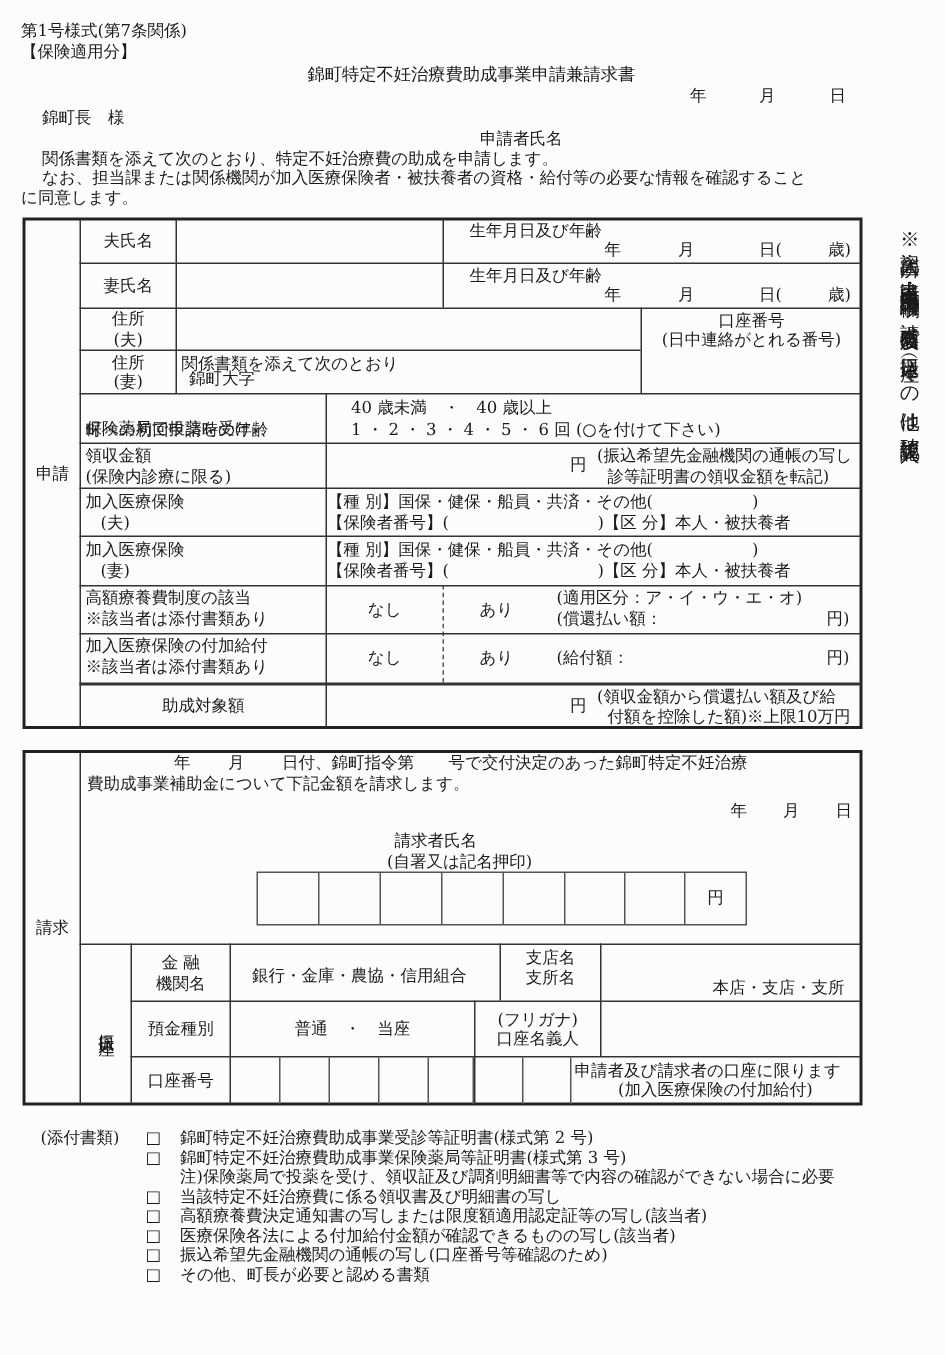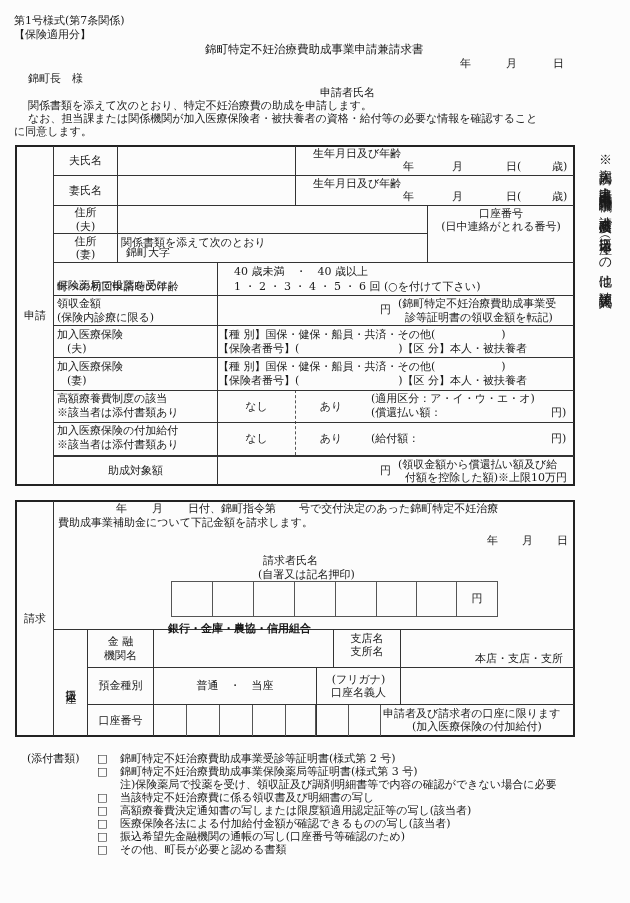--- a/index.html
+++ b/index.html
@@ -102,21 +102,21 @@
 
   <div class="abs" style="left:57px;top:265px;margin-top:15px;">町への初回申請時の年齢</div>
   <div class="abs" style="left:57px;top:279px;">保険薬局で投薬を受け</div>
   <div class="abs" style="left:234px;top:265px;">40 歳未満　・　40 歳以上</div>
   <div class="abs" style="left:234px;top:280px;">1 ・ 2 ・ 3 ・ 4 ・ 5 ・ 6 回 (○を付けて下さい)</div>
 
   <div class="abs" style="left:57px;top:297px;">領収金額</div>
   <div class="abs" style="left:57px;top:311px;">(保険内診療に限る)</div>
   <input class="field-input" style="left: 220px; top: 298px; width: 155px; height: 24px;" type="text">
   <div class="abs" style="left:380px;top:303px;">円</div>
-  <div class="abs" style="left:398px;top:297px;">(錦町特定不妊治療費助成事業受</div>
+  <div class="abs" style="left:398px;top:297px;">(振込希望先金融機関の通帳の写し</div>
   <div class="abs" style="left:405px;top:311px;">診等証明書の領収金額を転記)</div>
 
   <div class="abs" style="left:57px;top:328px;">加入医療保険</div>
   <div class="abs" style="left:67px;top:342px;">(夫)</div>
   <div class="abs" style="left:218px;top:328px;">【種 別】国保・健保・船員・共済・その他(　　　　　　)</div>
   <div class="abs" style="left:218px;top:342px;">【保険者番号】(　　　　　　　　　)【区 分】本人・被扶養者</div>
 
   <div class="abs" style="left:57px;top:360px;">加入医療保険</div>
   <div class="abs" style="left:67px;top:374px;">(妻)</div>
   <div class="abs" style="left:218px;top:360px;">【種 別】国保・健保・船員・共済・その他(　　　　　　)</div>
@@ -185,21 +185,21 @@
   </div>
 
   <div class="cell center" style="left:54px;top:630px;width:33px;height:106px;">
     <span style="writing-mode:vertical-rl;letter-spacing:1px;line-height:1;">振込口座</span>
   </div>
 
   <div class="cell center col" style="left:88px;top:630px;width:65px;height:37px;">
     <span>金 融</span>
     <span>機関名</span>
   </div>
-  <div class="abs" style="left:168px;top:622px;font-weight:bold;">銀行・金庫・農協・信用組合</div>
+  <div class="abs" style="left:168px;top:644px;">銀行・金庫・農協・信用組合</div>
   <div class="cell center col" style="left:334px;top:630px;width:66px;height:30px;">
     <span>支店名</span>
     <span>支所名</span>
   </div>
   <div class="abs" style="left:475px;top:652px;">本店・支店・支所</div>
 
   <div class="cell center" style="left:88px;top:668px;width:65px;height:36px;">預金種別</div>
   <div class="cell center" style="left:154px;top:668px;width:162px;height:36px;">普通　・　当座</div>
   <div class="cell center col" style="left:317px;top:668px;width:83px;height:36px;">
     <span>(フリガナ)</span>

